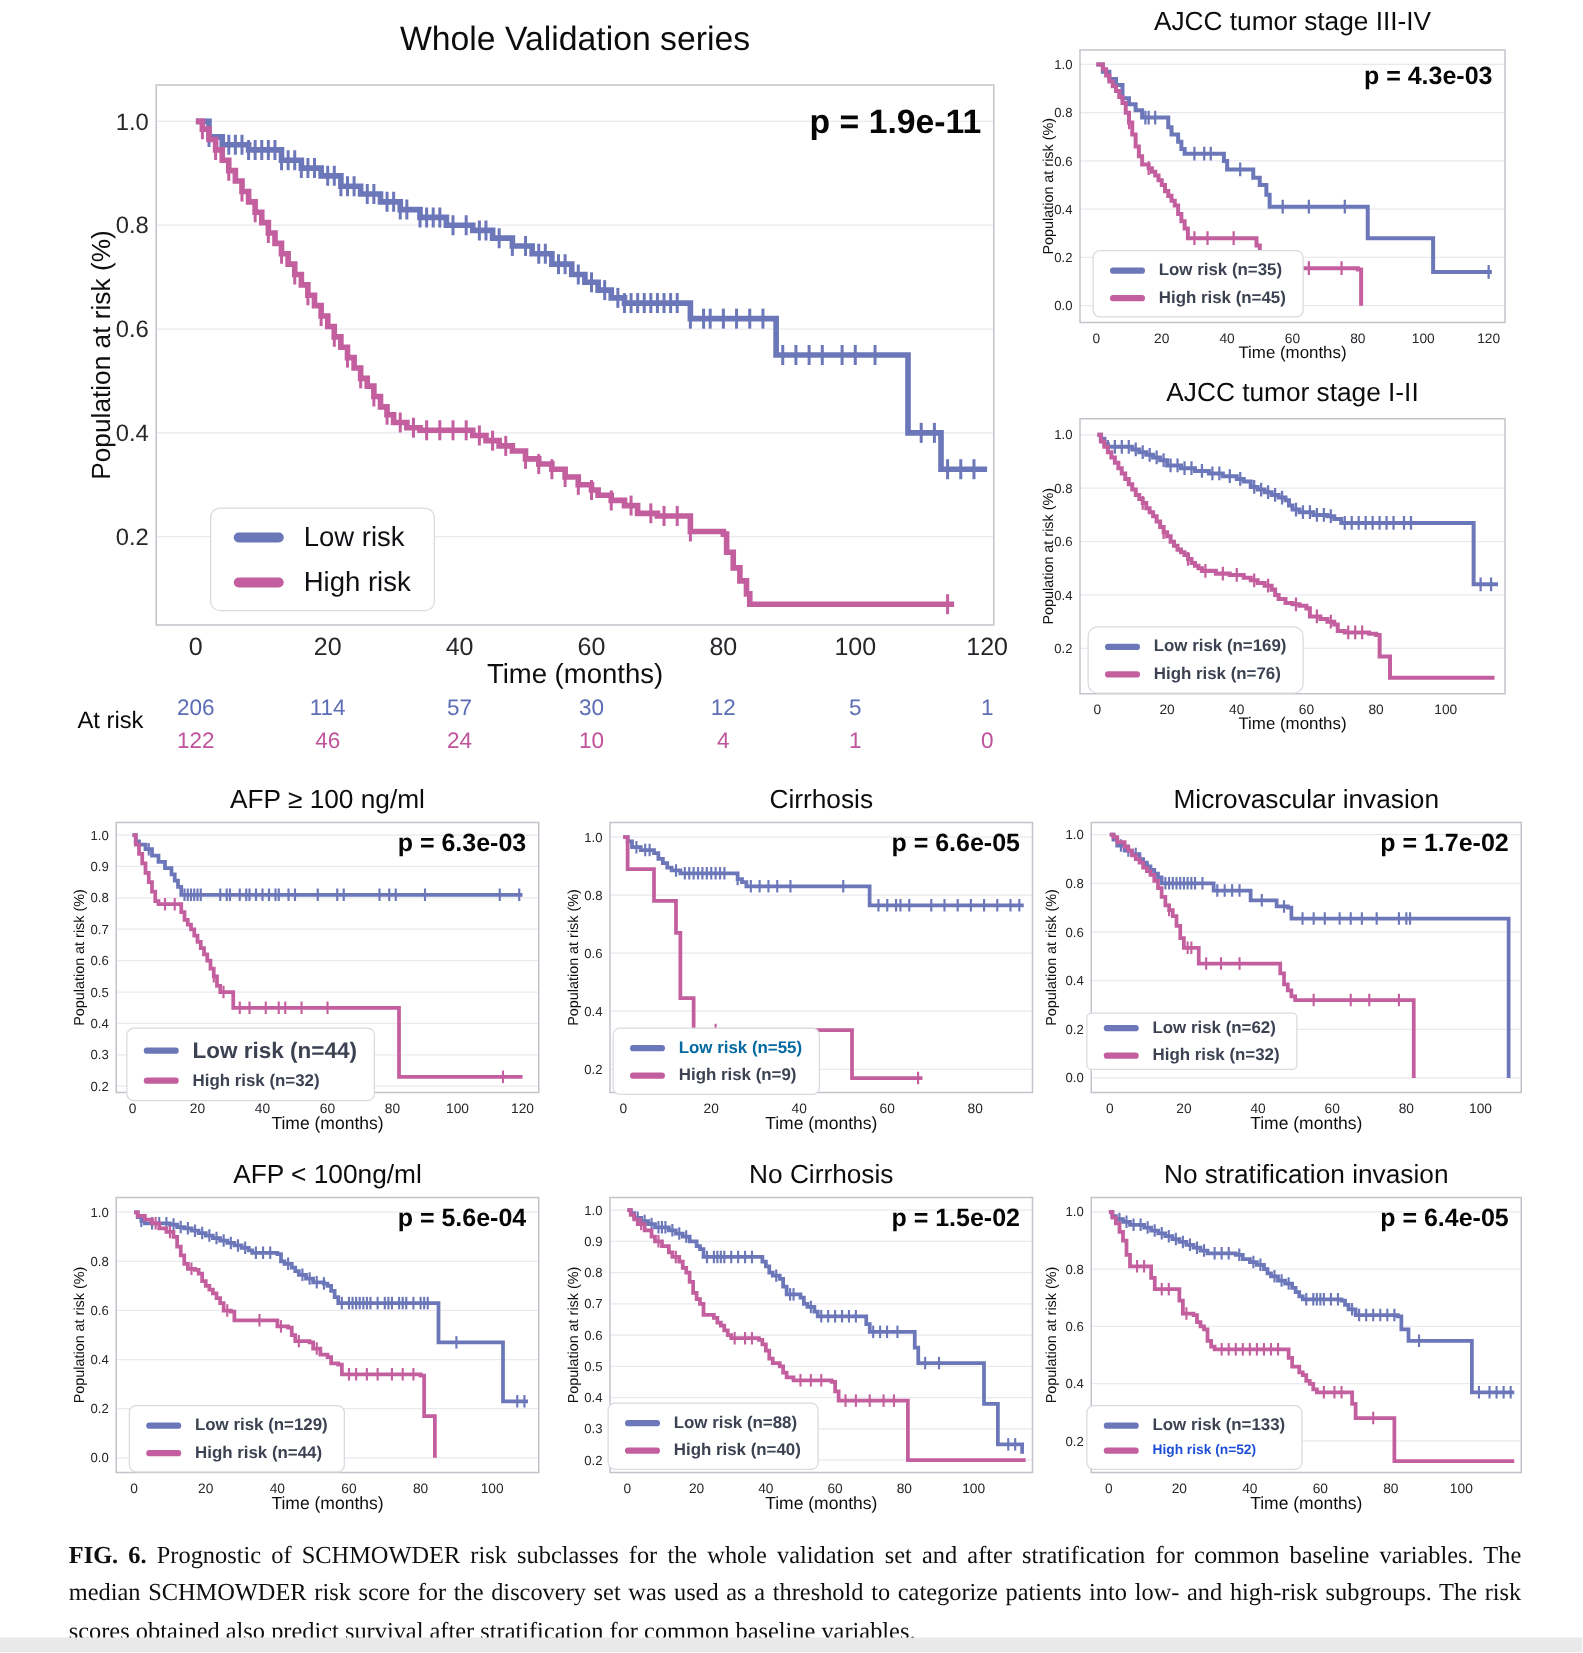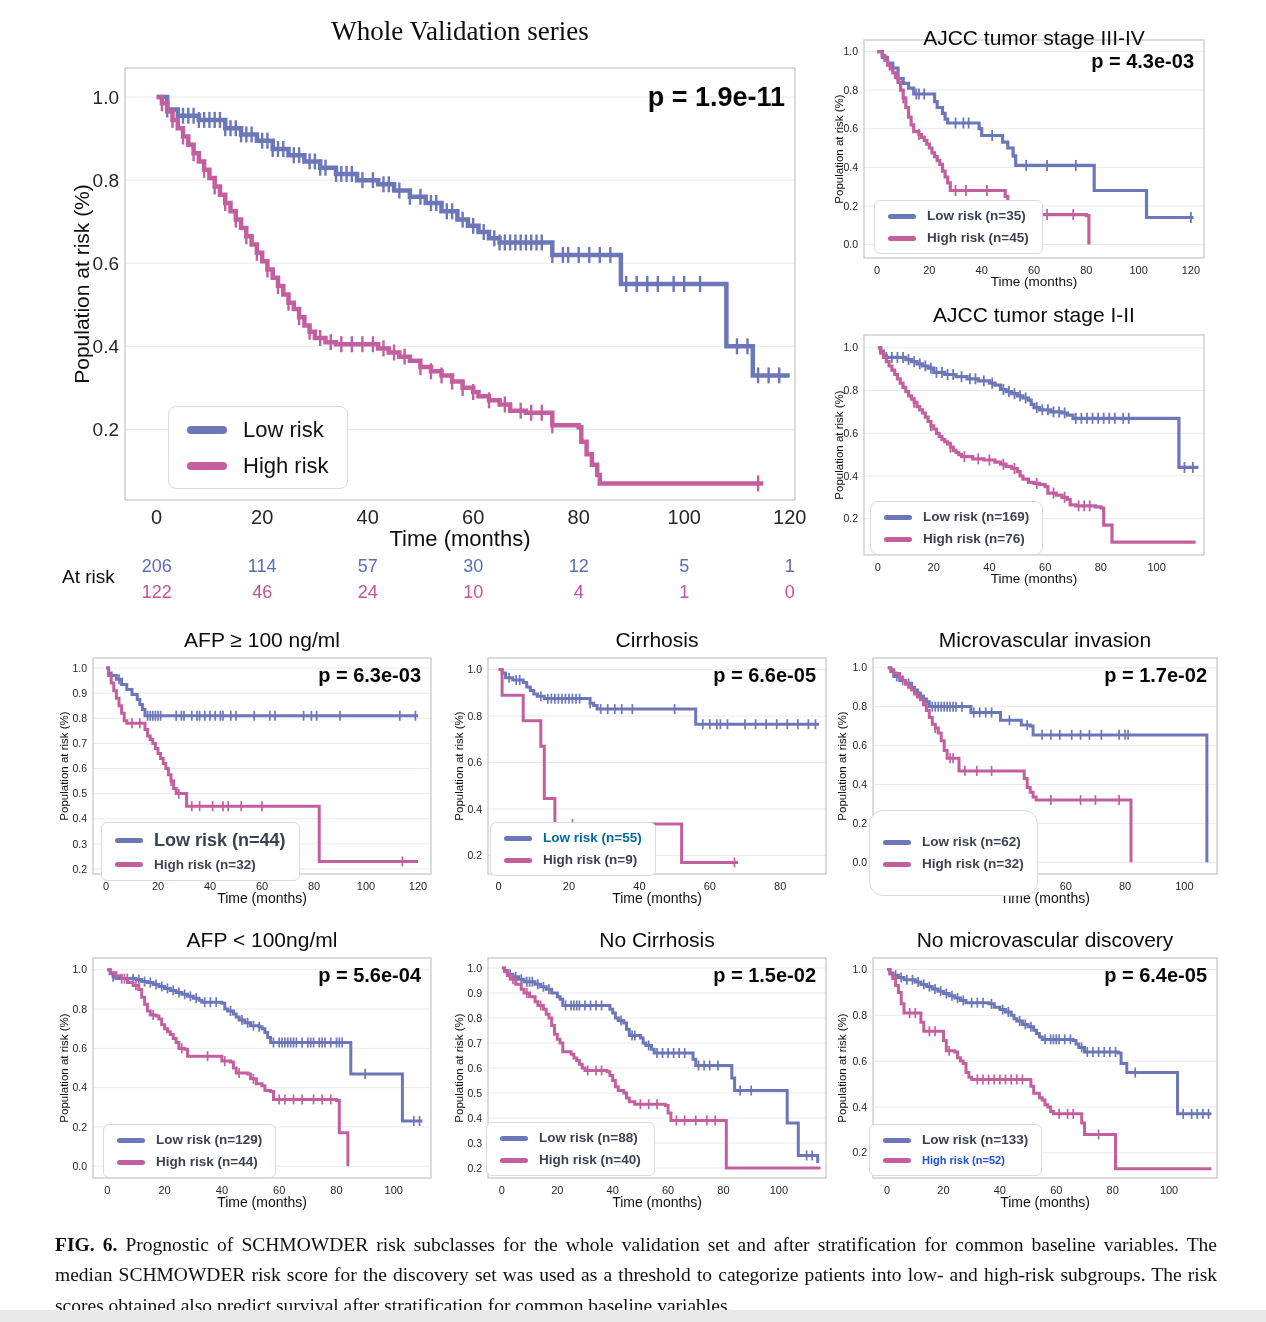--- a/index.html
+++ b/index.html
@@ -177,21 +177,21 @@
         <text x="626.2125984251968" y="566" text-anchor="middle" font-size="18" fill="#5d6db6">5</text>
         <text x="731.724409448819" y="566" text-anchor="middle" font-size="18" fill="#5d6db6">1</text>
         <text x="98.65354330708661" y="592" text-anchor="middle" font-size="18" fill="#c0539b">122</text>
         <text x="204.16535433070865" y="592" text-anchor="middle" font-size="18" fill="#c0539b">46</text>
         <text x="309.6771653543307" y="592" text-anchor="middle" font-size="18" fill="#c0539b">24</text>
         <text x="415.1889763779527" y="592" text-anchor="middle" font-size="18" fill="#c0539b">10</text>
         <text x="520.7007874015749" y="592" text-anchor="middle" font-size="18" fill="#c0539b">4</text>
         <text x="626.2125984251968" y="592" text-anchor="middle" font-size="18" fill="#c0539b">1</text>
         <text x="731.724409448819" y="592" text-anchor="middle" font-size="18" fill="#c0539b">0</text>
       </svg>
-    <div class="c-title" style="left: 67px; width: 670px; top: 10px; font-size: 27px; font-family: Liberation Serif, serif;">Whole Validation series</div>
+    <div class="c-title" style="left: 67px; width: 670px; top: 10px; font-size: 27px;">Whole Validation series</div>
     <div class="c-p" style="left: 67px; width: 660px; top: 76px; font-size: 27px;">p = 1.9e-11</div>
     <div class="c-xlabel" style="left: 67px; width: 670px; top: 520px; font-size: 22px;">Time (months)</div>
     <div class="c-ylabel" style="left: 24px; top: 278px; font-size: 21px;">Population at risk (%)</div>
     <div class="legend" style="left: 110px; top: 400px; padding: 11px 18px; border-radius: 8px; gap: 13px;">
       <div class="lg-row">
           <span class="lg-swatch" style="width: 40px; height: 8px; margin-right: 16px; background: rgb(107, 119, 185);"></span>
           <span class="lg-label" style="font-size: 22px; color: rgb(16, 16, 20); font-weight: normal;">Low risk</span>
         </div>
       <div class="lg-row">
           <span class="lg-swatch" style="width: 40px; height: 8px; margin-right: 16px; background: rgb(196, 95, 159);"></span>
@@ -244,21 +244,21 @@
           <path d="M47.1,47.6H52.3V51.4H54.9V56.3H57.5V61.1H60.2V64.9H62.8V68.8H65.4V73.6H68.0V78.4H70.6V86.2H73.2V93.9H75.8V103.5H78.5V113.2H81.1V120.9H83.7V127.6H88.9V130.5H91.5V133.4H94.2V136.3H96.8V140.2H99.4V144.0H102.0V148.9H104.6V152.7H107.2V156.6H109.8V160.4H112.5V167.2H115.1V173.0H117.7V178.8H120.3V186.5H172.6V186.5H175.2V192.3H177.8V198.1H196.2V199.0H201.4V210.6H256.3V211.6H258.9V240.5" fill="none" stroke="#c45f9f" stroke-width="3.2" stroke-linejoin="miter"></path>
           <line x1="73.23076923076923" x2="73.23076923076923" y1="88.37610619469027" y2="99.37610619469027" stroke="#c45f9f" stroke-width="1.8"></line>
           <line x1="88.92307692307693" x2="88.92307692307693" y1="125.03097345132744" y2="136.03097345132744" stroke="#c45f9f" stroke-width="1.8"></line>
           <line x1="125.53846153846153" x2="125.53846153846153" y1="180.97787610619469" y2="191.97787610619469" stroke="#c45f9f" stroke-width="1.8"></line>
           <line x1="136" x2="136" y1="180.97787610619469" y2="191.97787610619469" stroke="#c45f9f" stroke-width="1.8"></line>
           <line x1="156.9230769230769" x2="156.9230769230769" y1="180.97787610619469" y2="191.97787610619469" stroke="#c45f9f" stroke-width="1.8"></line>
           <line x1="217.07692307692307" x2="217.07692307692307" y1="205.09292035398232" y2="216.09292035398232" stroke="#c45f9f" stroke-width="1.8"></line>
           <line x1="243.23076923076925" x2="243.23076923076925" y1="205.09292035398232" y2="216.09292035398232" stroke="#c45f9f" stroke-width="1.8"></line>
         </g>
       </svg>
-    <div class="c-title" style="left: 34px; width: 340px; top: 2px; font-size: 21px; margin-top: 20px;">AJCC tumor stage III-IV</div>
+    <div class="c-title" style="left: 34px; width: 340px; top: 2px; font-size: 21px;">AJCC tumor stage III-IV</div>
     <div class="c-p" style="left: 34px; width: 330px; top: 46px; font-size: 20px;">p = 4.3e-03</div>
     <div class="c-xlabel" style="left: 34px; width: 340px; top: 270px; font-size: 13.5px;">Time (months)</div>
     <div class="c-ylabel" style="left: 9px; top: 145px; font-size: 11.5px;">Population at risk (%)</div>
     <div class="legend" style="left: 44px; top: 196px; padding: 8px 13px; border-radius: 6px; gap: 8px;">
       <div class="lg-row">
           <span class="lg-swatch" style="width: 28px; height: 5px; margin-right: 11px; background: rgb(107, 119, 185);"></span>
           <span class="lg-label" style="font-size: 13.5px; color: rgb(60, 66, 82); font-weight: bold;">Low risk (n=35)</span>
         </div>
       <div class="lg-row">
           <span class="lg-swatch" style="width: 28px; height: 5px; margin-right: 11px; background: rgb(196, 95, 159);"></span>
@@ -608,21 +608,21 @@
           <line x1="217.93103448275863" x2="217.93103448275863" y1="171.05405405405406" y2="181.05405405405406" stroke="#c45f9f" stroke-width="1.7"></line>
           <line x1="247.58620689655172" x2="247.58620689655172" y1="171.05405405405406" y2="181.05405405405406" stroke="#c45f9f" stroke-width="1.7"></line>
           <line x1="262.41379310344826" x2="262.41379310344826" y1="171.05405405405406" y2="181.05405405405406" stroke="#c45f9f" stroke-width="1.7"></line>
           <line x1="286.1379310344828" x2="286.1379310344828" y1="171.05405405405406" y2="181.05405405405406" stroke="#c45f9f" stroke-width="1.7"></line>
         </g>
       </svg>
     <div class="c-title" style="left: 40px; width: 344px; top: 4px; font-size: 21px;">Microvascular invasion</div>
     <div class="c-p" style="left: 40px; width: 334px; top: 40px; font-size: 20px;">p = 1.7e-02</div>
     <div class="c-xlabel" style="left: 40px; width: 344px; top: 266px; font-size: 14px;">Time (months)</div>
     <div class="c-ylabel" style="left: 9px; top: 142px; font-size: 11.5px;">Population at risk (%)</div>
-    <div class="legend" style="left: 36px; top: 186px; padding: 24px 13px; border-radius: 14px; gap: 8px;">
+    <div class="legend" style="left: 36px; top: 186px; padding: 4px 13px; border-radius: 4px; gap: 8px;">
       <div class="lg-row">
           <span class="lg-swatch" style="width: 28px; height: 5px; margin-right: 11px; background: rgb(107, 119, 185);"></span>
           <span class="lg-label" style="font-size: 13.5px; color: rgb(60, 66, 82); font-weight: bold;">Low risk (n=62)</span>
         </div>
       <div class="lg-row">
           <span class="lg-swatch" style="width: 28px; height: 5px; margin-right: 11px; background: rgb(196, 95, 159);"></span>
           <span class="lg-label" style="font-size: 13.5px; color: rgb(60, 66, 82); font-weight: bold;">High risk (n=32)</span>
         </div>
     </div>
   </div>
@@ -919,21 +919,21 @@
           <line x1="172.52459016393442" x2="172.52459016393442" y1="150.45833333333331" y2="160.45833333333331" stroke="#c45f9f" stroke-width="1.7"></line>
           <line x1="178.1639344262295" x2="178.1639344262295" y1="150.45833333333331" y2="160.45833333333331" stroke="#c45f9f" stroke-width="1.7"></line>
           <line x1="183.80327868852459" x2="183.80327868852459" y1="150.45833333333331" y2="160.45833333333331" stroke="#c45f9f" stroke-width="1.7"></line>
           <line x1="189.44262295081967" x2="189.44262295081967" y1="150.45833333333331" y2="160.45833333333331" stroke="#c45f9f" stroke-width="1.7"></line>
           <line x1="226.0983606557377" x2="226.0983606557377" y1="184.83333333333331" y2="194.83333333333331" stroke="#c45f9f" stroke-width="1.7"></line>
           <line x1="234.5573770491803" x2="234.5573770491803" y1="184.83333333333331" y2="194.83333333333331" stroke="#c45f9f" stroke-width="1.7"></line>
           <line x1="240.19672131147541" x2="240.19672131147541" y1="184.83333333333331" y2="194.83333333333331" stroke="#c45f9f" stroke-width="1.7"></line>
           <line x1="265.57377049180326" x2="265.57377049180326" y1="205.45833333333331" y2="215.45833333333331" stroke="#c45f9f" stroke-width="1.7"></line>
         </g>
       </svg>
-    <div class="c-title" style="left: 40px; width: 344px; top: 4px; font-size: 21px;">No microvascular discovery</div>
+    <div class="c-title" style="left: 40px; width: 344px; top: 4px; font-size: 21px;">No stratification invasion</div>
     <div class="c-p" style="left: 40px; width: 334px; top: 40px; font-size: 20px;">p = 6.4e-05</div>
     <div class="c-xlabel" style="left: 40px; width: 344px; top: 270px; font-size: 14px;">Time (months)</div>
     <div class="c-ylabel" style="left: 9px; top: 144px; font-size: 11.5px;">Population at risk (%)</div>
     <div class="legend" style="left: 36px; top: 200px; padding: 8px 13px; border-radius: 6px; gap: 8px;">
       <div class="lg-row">
           <span class="lg-swatch" style="width: 28px; height: 5px; margin-right: 11px; background: rgb(107, 119, 185);"></span>
           <span class="lg-label" style="font-size: 13.5px; color: rgb(60, 66, 82); font-weight: bold;">Low risk (n=133)</span>
         </div>
       <div class="lg-row">
           <span class="lg-swatch" style="width: 28px; height: 5px; margin-right: 11px; background: rgb(196, 95, 159);"></span>

